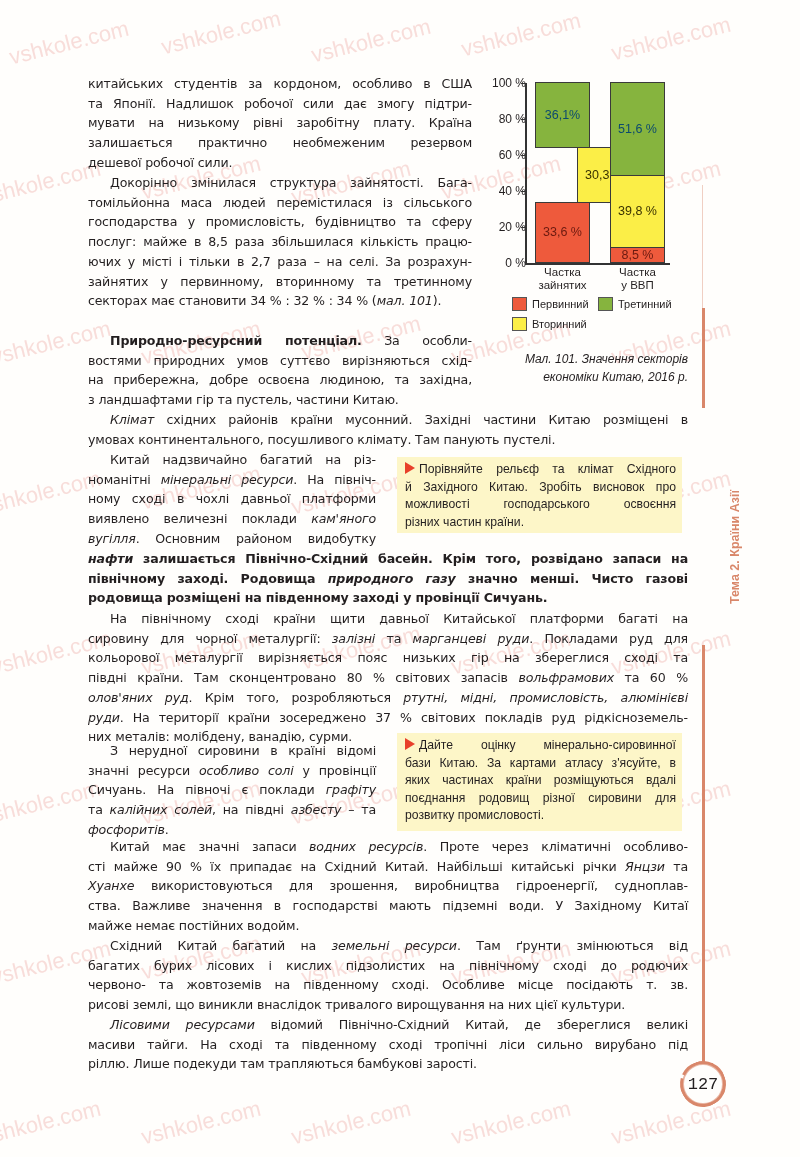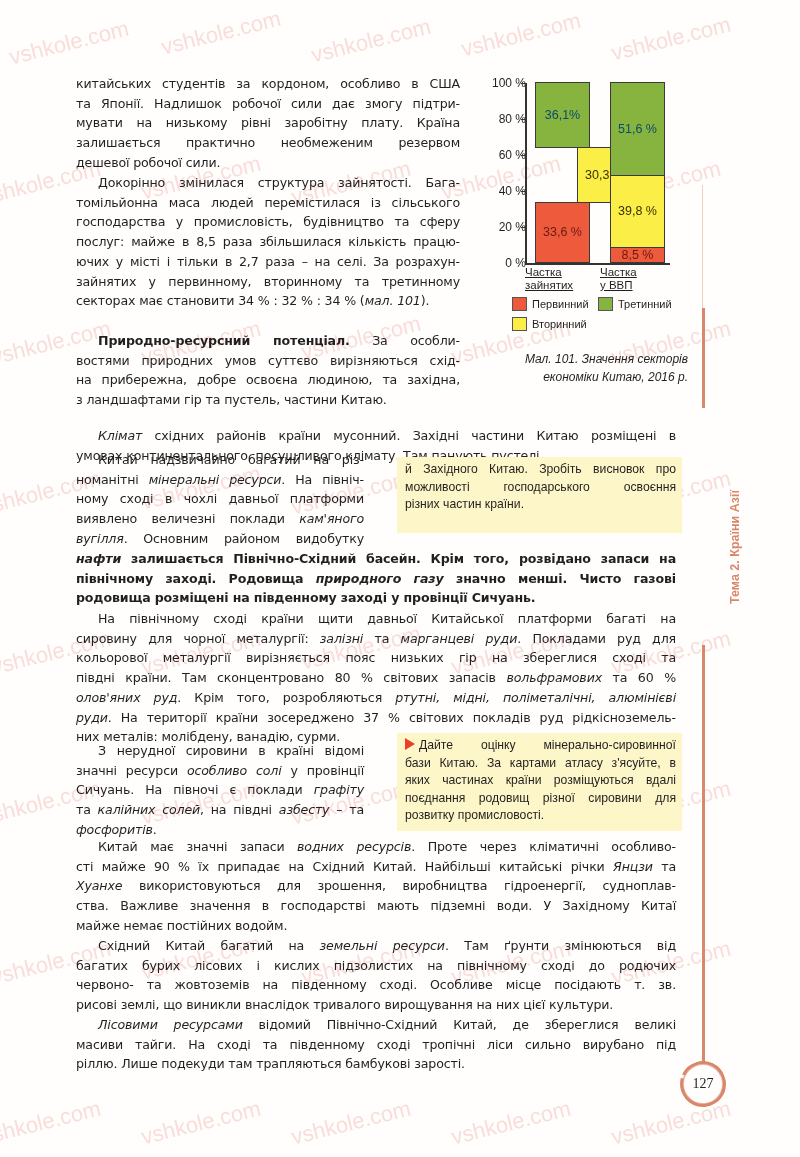--- a/index.html
+++ b/index.html
@@ -2,57 +2,57 @@
 <html><head>
 <meta charset="utf-8">
 <style>
   html, body { margin:0; padding:0; }
   body { width:800px; height:1157px; position:relative; background:#fffefc; overflow:hidden;
          font-family:"DejaVu Sans", sans-serif; color:#231f20; }
   .wm-layer { position:absolute; inset:0; pointer-events:none; z-index:0; }
   .wm { position:absolute; font-family:"Liberation Sans", sans-serif; font-size:22px; color:#f6d3cf;
         transform:rotate(-14deg); white-space:nowrap; opacity:0.75; }
   .content { position:absolute; z-index:1; }
-  .p { position:absolute; left:76px; font-size:12.6px; line-height:19.7px; text-align:justify; letter-spacing:-0.15px; }
+  .p { position:absolute; left:88px; font-size:12.6px; line-height:19.7px; text-align:justify; letter-spacing:-0.15px; }
   .p .line { display:block; white-space:nowrap; text-align-last:justify; }
   .p .line.last { text-align-last:left; }
   .p .line.ind { text-indent:22px; }
   i { font-style:italic; }
   b { font-weight:bold; }
 
   
   .chart { position:absolute; left:480px; top:70px; width:210px; height:330px; }
   .ytick { position:absolute; left:8px; width:38px; text-align:right; font-size:12px; font-family:"Liberation Sans", sans-serif; }
   .axis-y { position:absolute; left:45px; top:13px; width:1.5px; height:181px; background:#333; }
   .axis-x { position:absolute; left:45px; top:193px; width:145px; height:1.5px; background:#333; }
   .tick { position:absolute; width:5px; height:1.2px; background:#333; left:41px; }
   .bar { position:absolute; width:55px; }
   .seg { position:absolute; left:0; width:100%; box-sizing:border-box; border:1px solid #3a3a3a;
          display:flex; align-items:center; justify-content:center; font-size:12.5px; font-family:"Liberation Sans", sans-serif; }
   .seg.primary { background:#ee5a3c; color:#6b1a10; }
   .seg.secondary { background:#fbee47; color:#3a3300; }
   .seg.tertiary { background:#86b43e; color:#0c4a6e; }
-  .xlab { position:absolute; font-size:11.5px; text-align:left; line-height:13px; font-family:"Liberation Sans", sans-serif;text-decoration:underline; }
+  .xlab { position:absolute; font-size:11.5px; text-align:center; line-height:13px; font-family:"Liberation Sans", sans-serif; }
   .legend-item { position:absolute; display:flex; align-items:center; font-size:11px; font-family:"Liberation Sans", sans-serif; }
   .swatch { width:15px; height:14px; border:1px solid #555; margin-right:5px; box-sizing:border-box; }
   .caption { position:absolute; left:478px; top:350px; width:210px; text-align:right; font-size:12px; font-style:italic; line-height:18px; font-family:"Liberation Sans", sans-serif; }
 
   .task { position:absolute; background:#fdf6c8; font-family:"Liberation Sans", sans-serif; font-size:12.2px; line-height:17.6px; padding:4px 6px 6px 8px; box-sizing:border-box; }
   .task .line { display:block; white-space:nowrap; text-align:justify; text-align-last:justify; }
   .task .line.last { text-align-last:left; }
   .tri { display:inline-block; width:0; height:0; border-top:6px solid transparent; border-bottom:6px solid transparent; border-left:10px solid #e8402a; margin-right:4px; vertical-align:-1px; }
 
   .side-line { position:absolute; left:702px; width:2.5px; background:#d9876a; }
   .side-label { position:absolute; left:665px; top:540px; width:140px; transform:rotate(-90deg); transform-origin:center; text-align:center;
                 color:#d9876a; font-size:12.5px; font-weight:bold; font-family:"Liberation Sans", sans-serif; }
   .pagenum-wrap { position:absolute; left:682px; top:1063px; width:42px; height:42px; }
   .pagenum-ring { position:absolute; inset:0; border-radius:50%; border:2px solid #e9b8a6; }
   .pagenum-arc1 { position:absolute; inset:-2px; border-radius:50%; border:3px solid transparent; border-top-color:#d9876a; border-right-color:#d9876a; transform:rotate(-20deg); }
   .pagenum-arc2 { position:absolute; inset:-2px; border-radius:50%; border:3px solid transparent; border-bottom-color:#d9876a; border-left-color:#d9876a; transform:rotate(-30deg); }
-  .pagenum { position:absolute; inset:0; display:flex; align-items:center; justify-content:center; font-size:14px; font-family:Liberation Serif, serif; }
+  .pagenum { position:absolute; inset:0; display:flex; align-items:center; justify-content:center; font-size:17px; font-family:Liberation Mono, monospace; }
 </style>
 </head>
 <body>
 
 <div class="wm-layer" id="wm">
     <span class="wm" style="left: 8px; top: 30px;">vshkole.com</span>
     <span class="wm" style="left: 160px; top: 20px;">vshkole.com</span>
     <span class="wm" style="left: 310px; top: 28px;">vshkole.com</span>
     <span class="wm" style="left: 460px; top: 22px;">vshkole.com</span>
     <span class="wm" style="left: 610px; top: 26px;">vshkole.com</span>
@@ -111,21 +111,21 @@
   <span class="line last"><span>секторах має становити 34 % : 32 % : 34 % (</span><i>мал. 101</i><span>).</span></span>
 </div>
 
 <div class="content p" style="top:331px; width:384px;">
   <span class="line ind"><b>Природно-ресурсний потенціал.</b><span> За особли-</span></span>
   <span class="line">востями природних умов суттєво вирізняються схід-</span>
   <span class="line">на прибережна, добре освоєна людиною, та західна,</span>
   <span class="line last">з ландшафтами гір та пустель, частини Китаю.</span>
 </div>
 
-<div class="content p" style="top:410px; width:600px;margin-top:16px;">
+<div class="content p" style="top:410px; width:600px;">
   <span class="line ind"><i>Клімат</i><span> східних районів країни мусонний. Західні частини Китаю розміщені в</span></span>
   <span class="line last">умовах континентального, посушливого клімату. Там панують пустелі.</span>
 </div>
 
 <div class="content p" style="top:450px; width:288px;">
   <span class="line ind">Китай надзвичайно багатий на різ-</span>
   <span class="line"><span>номанітні </span><i>мінеральні ресурси</i><span>. На північ-</span></span>
   <span class="line">ному сході в чохлі давньої платформи</span>
   <span class="line"><span>виявлено величезні поклади </span><i>кам'яного</i></span>
   <span class="line"><i>вугілля</i><span>. Основним районом видобутку</span></span>
@@ -134,21 +134,21 @@
   <span class="line"><i>нафти</i><span> залишається Північно-Східний басейн. Крім того, розвідано запаси на</span></span>
   <span class="line"><span>північному заході. Родовища </span><i>природного газу</i><span> значно менші. Чисто газові</span></span>
   <span class="line last">родовища розміщені на південному заході у провінції Сичуань.</span>
 </div>
 
 <div class="content p" style="top:609px; width:600px;">
   <span class="line ind">На північному сході країни щити давньої Китайської платформи багаті на</span>
   <span class="line"><span>сировину для чорної металургії: </span><i>залізні</i><span> та </span><i>марганцеві руди</i><span>. Покладами руд для</span></span>
   <span class="line">кольорової металургії вирізняється пояс низьких гір на збереглися сході та</span>
   <span class="line"><span>півдні країни. Там сконцентровано 80 % світових запасів </span><i>вольфрамових</i><span> та 60 %</span></span>
-  <span class="line"><i>олов'яних руд</i><span>. Крім того, розробляються </span><i>ртутні, мідні, поліметалічні, алюмінієві</i></span>
+  <span class="line"><i>олов'яних руд</i><span>. Крім того, розробляються </span><i>ртутні, мідні, промисловість, алюмінієві</i></span>
   <span class="line"><i>руди</i><span>. На території країни зосереджено 37 % світових покладів руд рідкісноземель-</span></span>
   <span class="line last">них металів: молібдену, ванадію, сурми.</span>
 </div>
 
 <div class="content p" style="top:741px; width:288px;">
   <span class="line ind">З нерудної сировини в країні відомі</span>
   <span class="line"><span>значні ресурси </span><i>особливо солі</i><span> у провінції</span></span>
   <span class="line"><span>Сичуань. На півночі є поклади </span><i>графіту</i></span>
   <span class="line"><span>та </span><i>калійних солей</i><span>, на півдні </span><i>азбесту</i><span> – та</span></span>
   <span class="line last"><i>фосфоритів</i><span>.</span></span>
@@ -169,20 +169,21 @@
   <span class="line last">рисові землі, що виникли внаслідок тривалого вирощування на них цієї культури.</span>
 </div>
 
 <div class="content p" style="top:1015px; width:600px;">
   <span class="line ind"><i>Лісовими ресурсами</i><span> відомий Північно-Східний Китай, де збереглися великі</span></span>
   <span class="line">масиви тайги. На сході та південному сході тропічні ліси сильно вирубано під</span>
   <span class="line last">ріллю. Лише подекуди там трапляються бамбукові зарості.</span>
 </div>
 
 <div class="content task" style="left:397px; top:457px; width:285px; height:76px;">
+  <span class="line"><span class="tri"></span><span>Порівняйте рельєф та клімат Східного</span></span>
   <span class="line">й Західного Китаю. Зробіть висновок про</span>
   <span class="line">можливості господарського освоєння</span>
   <span class="line last">різних частин країни.</span>
 </div>
 
 <div class="content task" style="left:397px; top:733px; width:285px; height:98px;">
   <span class="line"><span class="tri"></span><span>Дайте оцінку мінерально-сировинної</span></span>
   <span class="line">бази Китаю. За картами атласу з'ясуйте, в</span>
   <span class="line">яких частинах країни розміщуються вдалі</span>
   <span class="line">поєднання родовищ різної сировини для</span>

